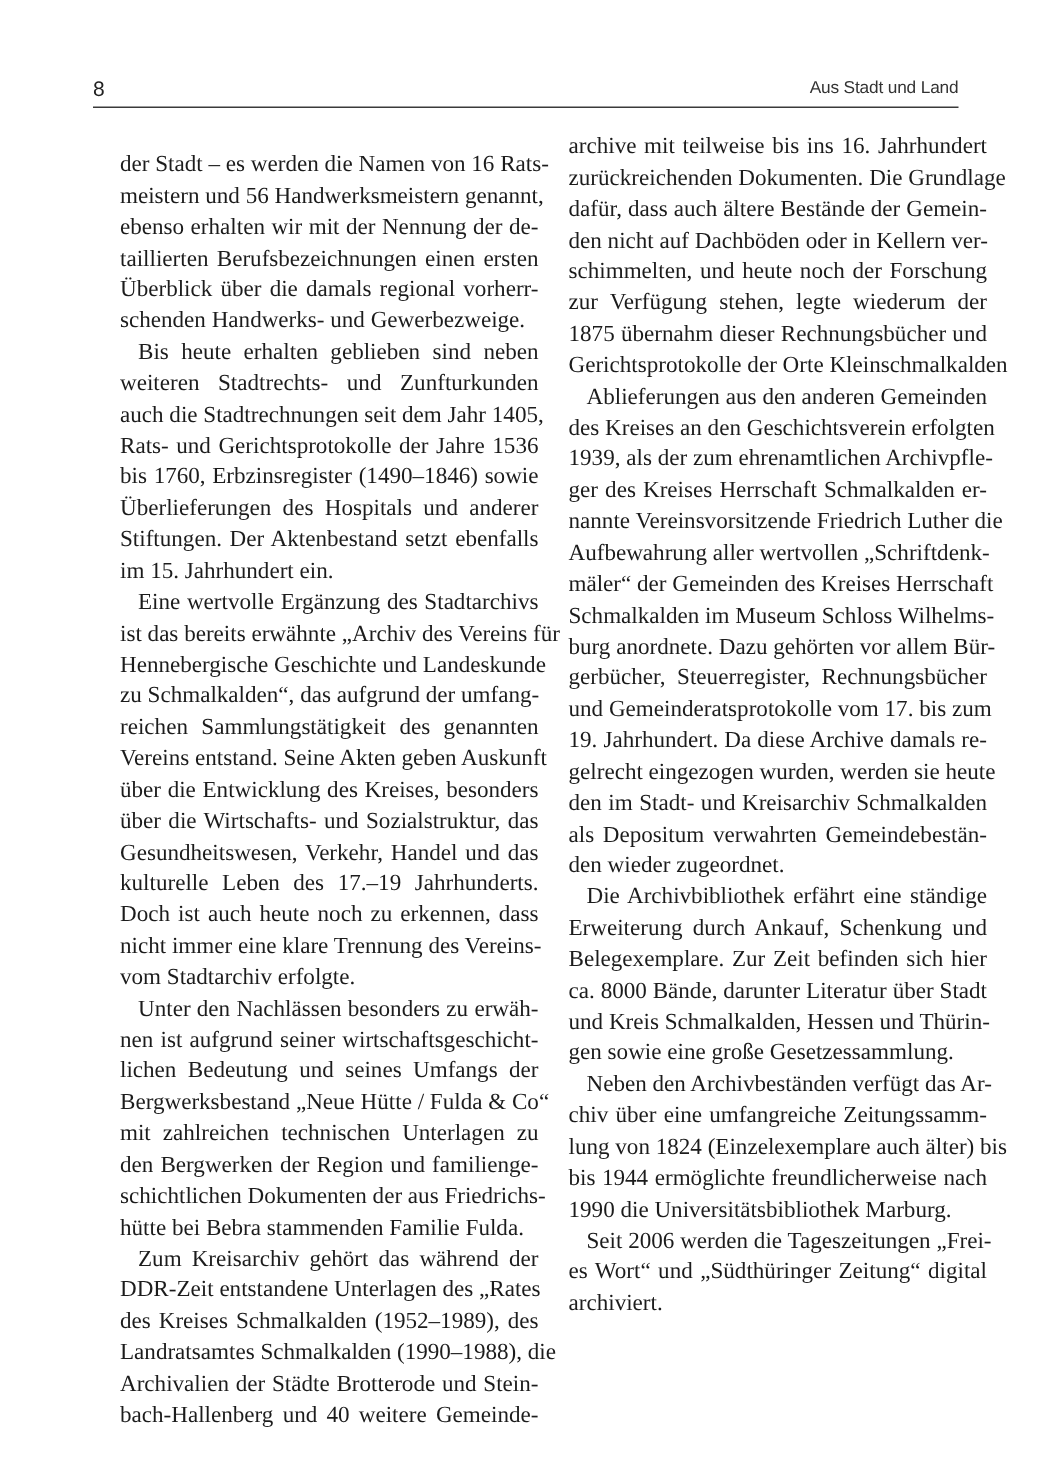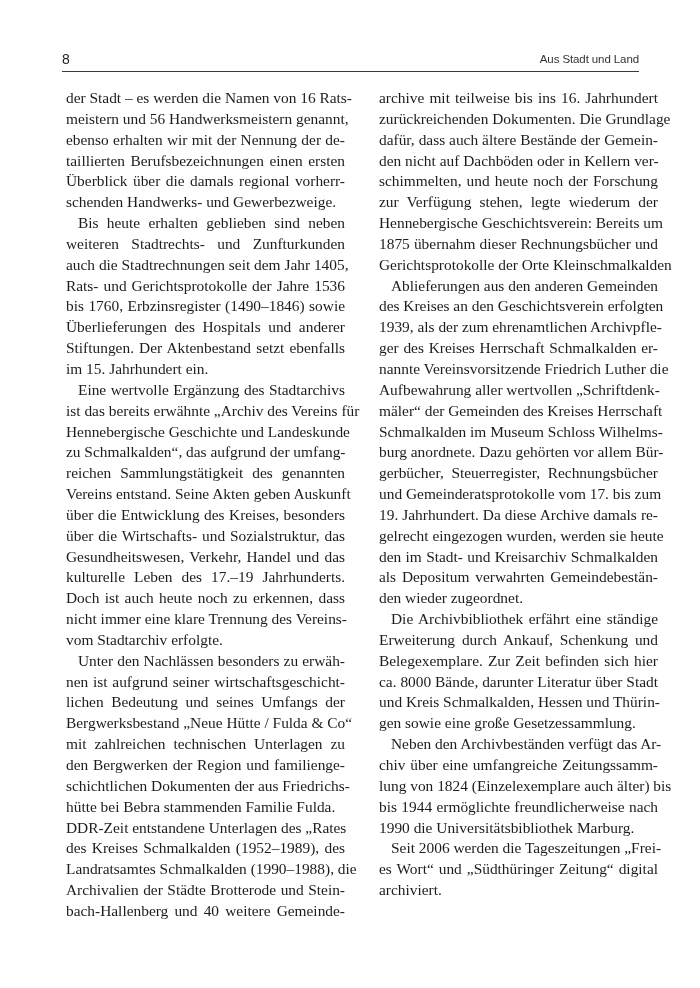--- a/index.html
+++ b/index.html
@@ -16,21 +16,21 @@
   }
   .rule {
     position: absolute; left: 62px; top: 71px; width: 577px; height: 0;
     border-top: 1.6px solid #3a3a3a;
   }
   .column {
     position: absolute; top: 88px; width: 279px;
     font-family: "Liberation Serif", "DejaVu Serif", serif;
     font-size: 15.4px; line-height: 20.85px; color: #1c1c1c;
   }
-  .col-left { left: 66px; }
+  .col-left { left: 80px; margin-top: 12px; }
   .col-right { left: 379px; }
   .line {
     display: block; white-space: nowrap; text-align: justify; text-align-last: justify;
     height: 20.85px; overflow: visible;
   }
   .line.last { text-align-last: left; }
   .line.indent { padding-left: 12px; }
 </style>
 </head>
 <body>
@@ -80,36 +80,36 @@
         <span class="line indent">Unter den Nachlässen besonders zu erwäh-</span>
         <span class="line">nen ist aufgrund seiner wirtschaftsgeschicht-</span>
         <span class="line">lichen Bedeutung und seines Umfangs der</span>
         <span class="line">Bergwerksbestand „Neue Hütte / Fulda &amp; Co“</span>
         <span class="line">mit zahlreichen technischen Unterlagen zu</span>
         <span class="line">den Bergwerken der Region und familienge-</span>
         <span class="line">schichtlichen Dokumenten der aus Friedrichs-</span>
         <span class="line last">hütte bei Bebra stammenden Familie Fulda.</span>
       </div>
       <div>
+        <span class="line indent">Zum Kreisarchiv gehört das während der</span>
         <span class="line">DDR-Zeit entstandene Unterlagen des „Rates</span>
         <span class="line">des Kreises Schmalkalden (1952–1989), des</span>
         <span class="line">Landratsamtes Schmalkalden (1990–1988), die</span>
         <span class="line">Archivalien der Städte Brotterode und Stein-</span>
         <span class="line">bach-Hallenberg und 40 weitere Gemeinde-</span>
       </div>
     </div>
   <div class="column col-right">
       <div>
         <span class="line">archive mit teilweise bis ins 16. Jahrhundert</span>
         <span class="line">zurückreichenden Dokumenten. Die Grundlage</span>
         <span class="line">dafür, dass auch ältere Bestände der Gemein-</span>
         <span class="line">den nicht auf Dachböden oder in Kellern ver-</span>
         <span class="line">schimmelten, und heute noch der Forschung</span>
         <span class="line">zur Verfügung stehen, legte wiederum der</span>
-        <span class="line">Hennebergische Geschichtsverein: Bereits um</span>
         <span class="line">1875 übernahm dieser Rechnungsbücher und</span>
         <span class="line">Gerichtsprotokolle der Orte Kleinschmalkalden</span>
       </div>
       <div>
         <span class="line indent">Ablieferungen aus den anderen Gemeinden</span>
         <span class="line">des Kreises an den Geschichtsverein erfolgten</span>
         <span class="line">1939, als der zum ehrenamtlichen Archivpfle-</span>
         <span class="line">ger des Kreises Herrschaft Schmalkalden er-</span>
         <span class="line">nannte Vereinsvorsitzende Friedrich Luther die</span>
         <span class="line">Aufbewahrung aller wertvollen „Schriftdenk-</span>

